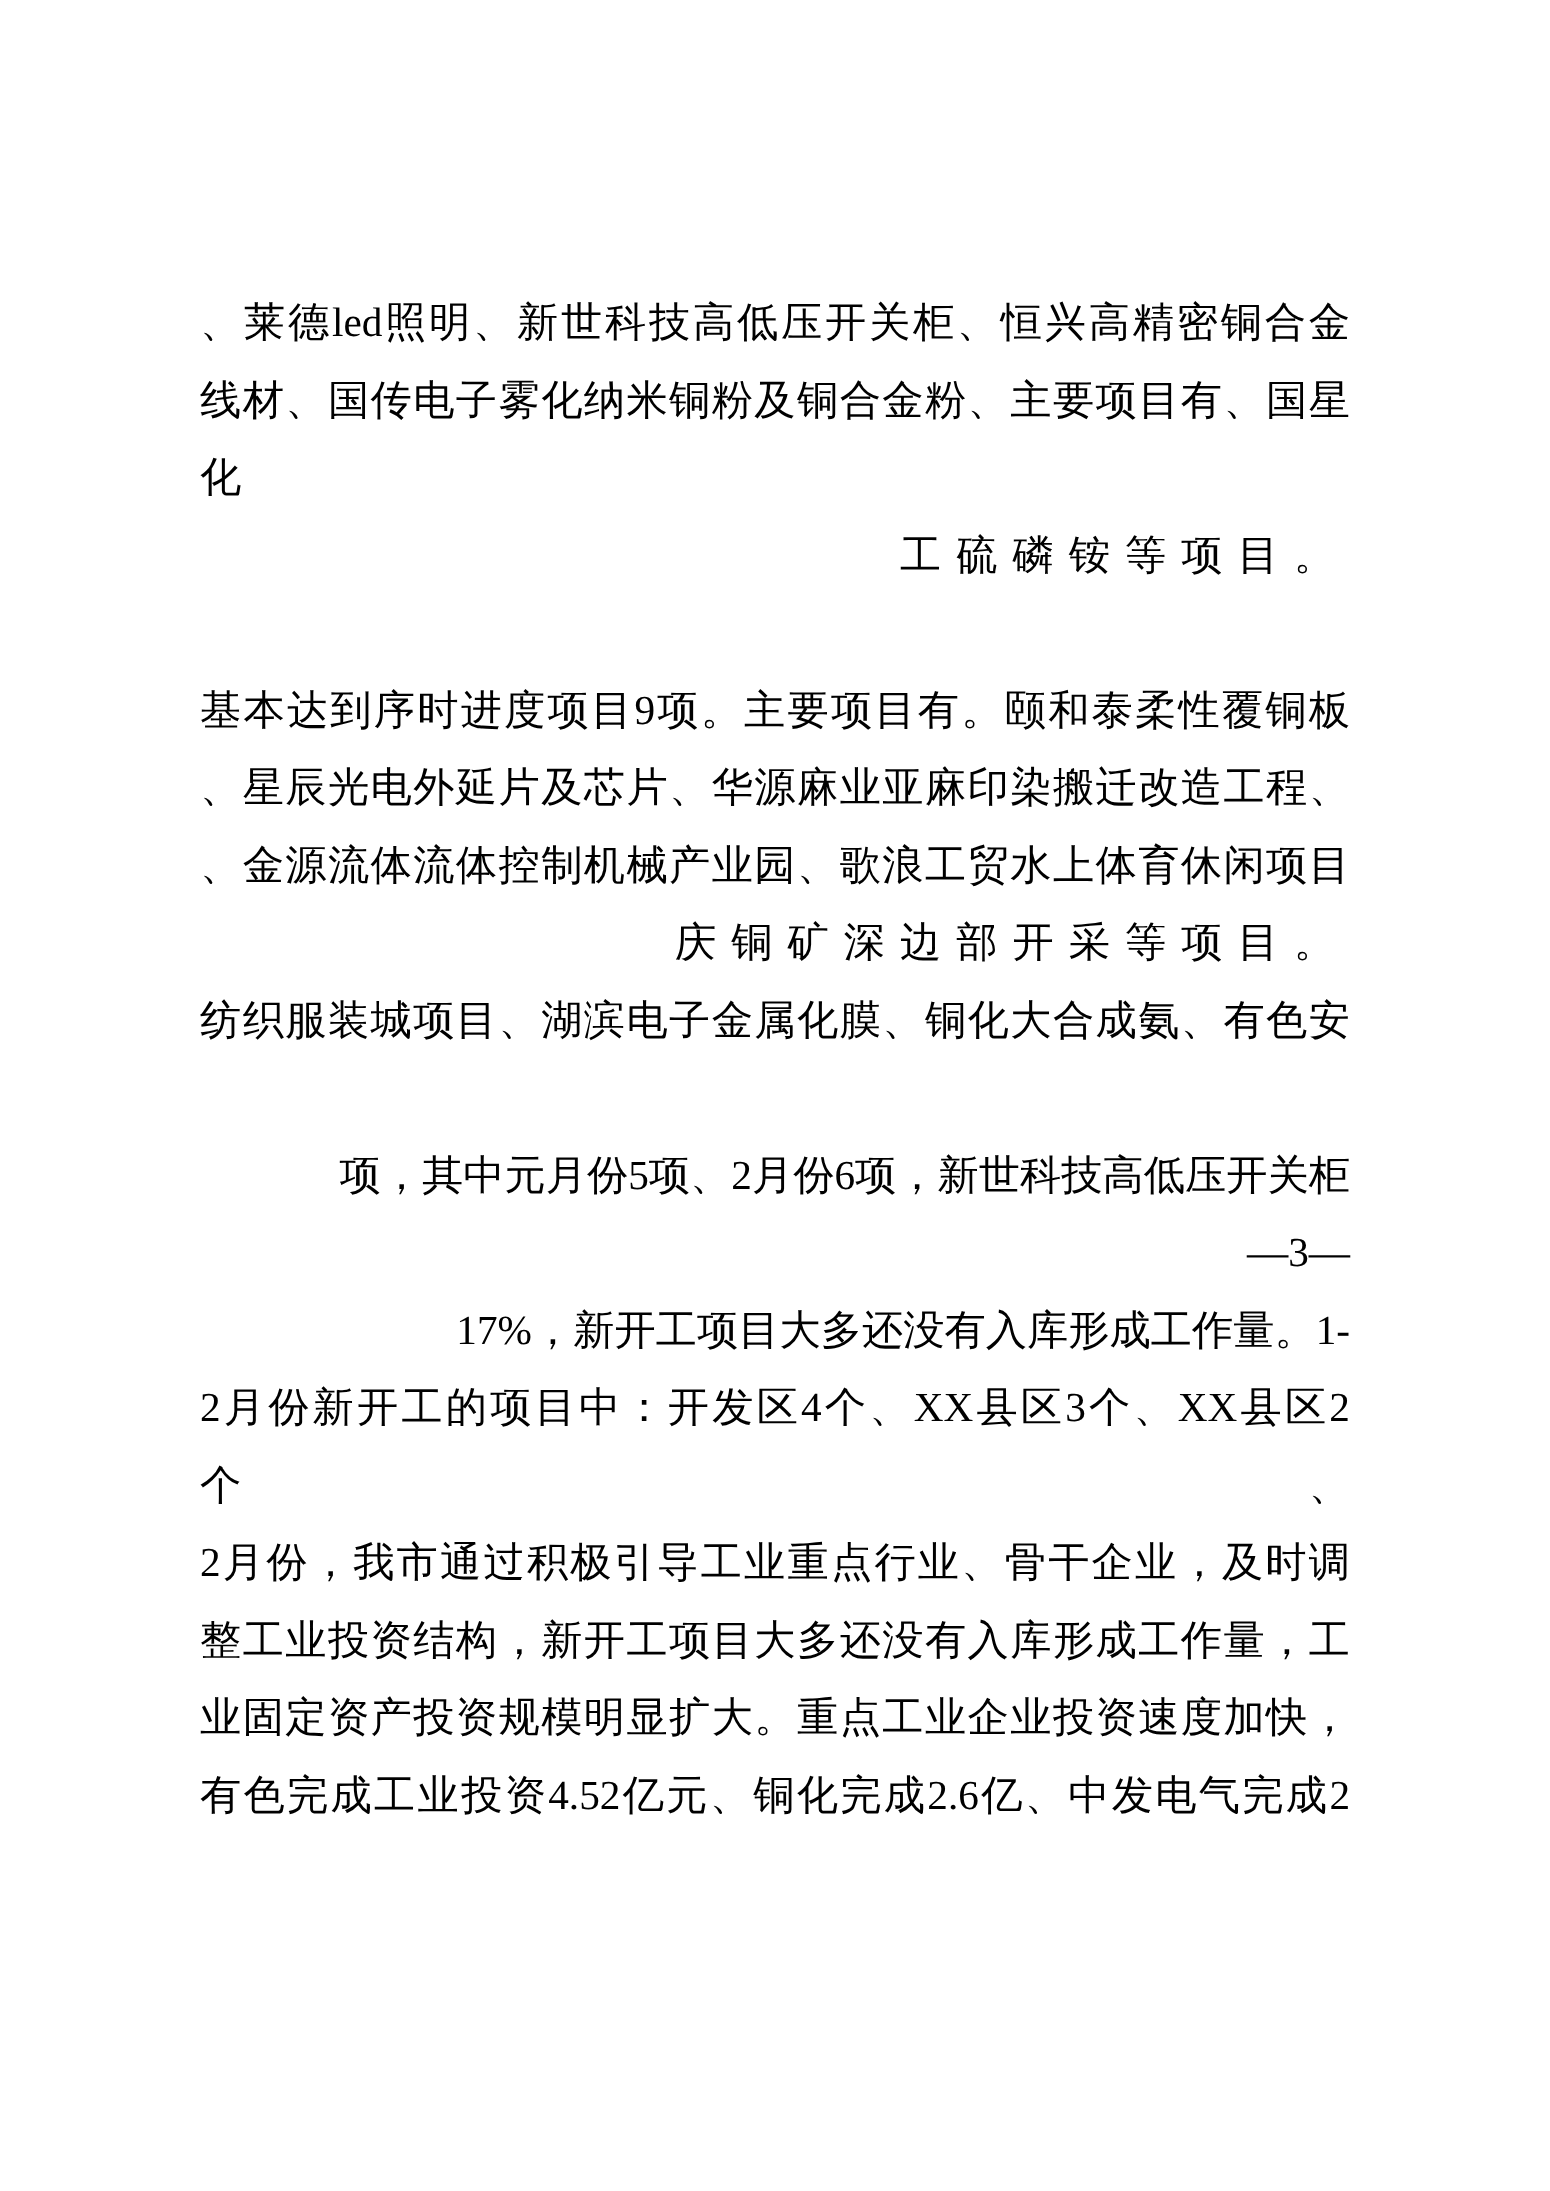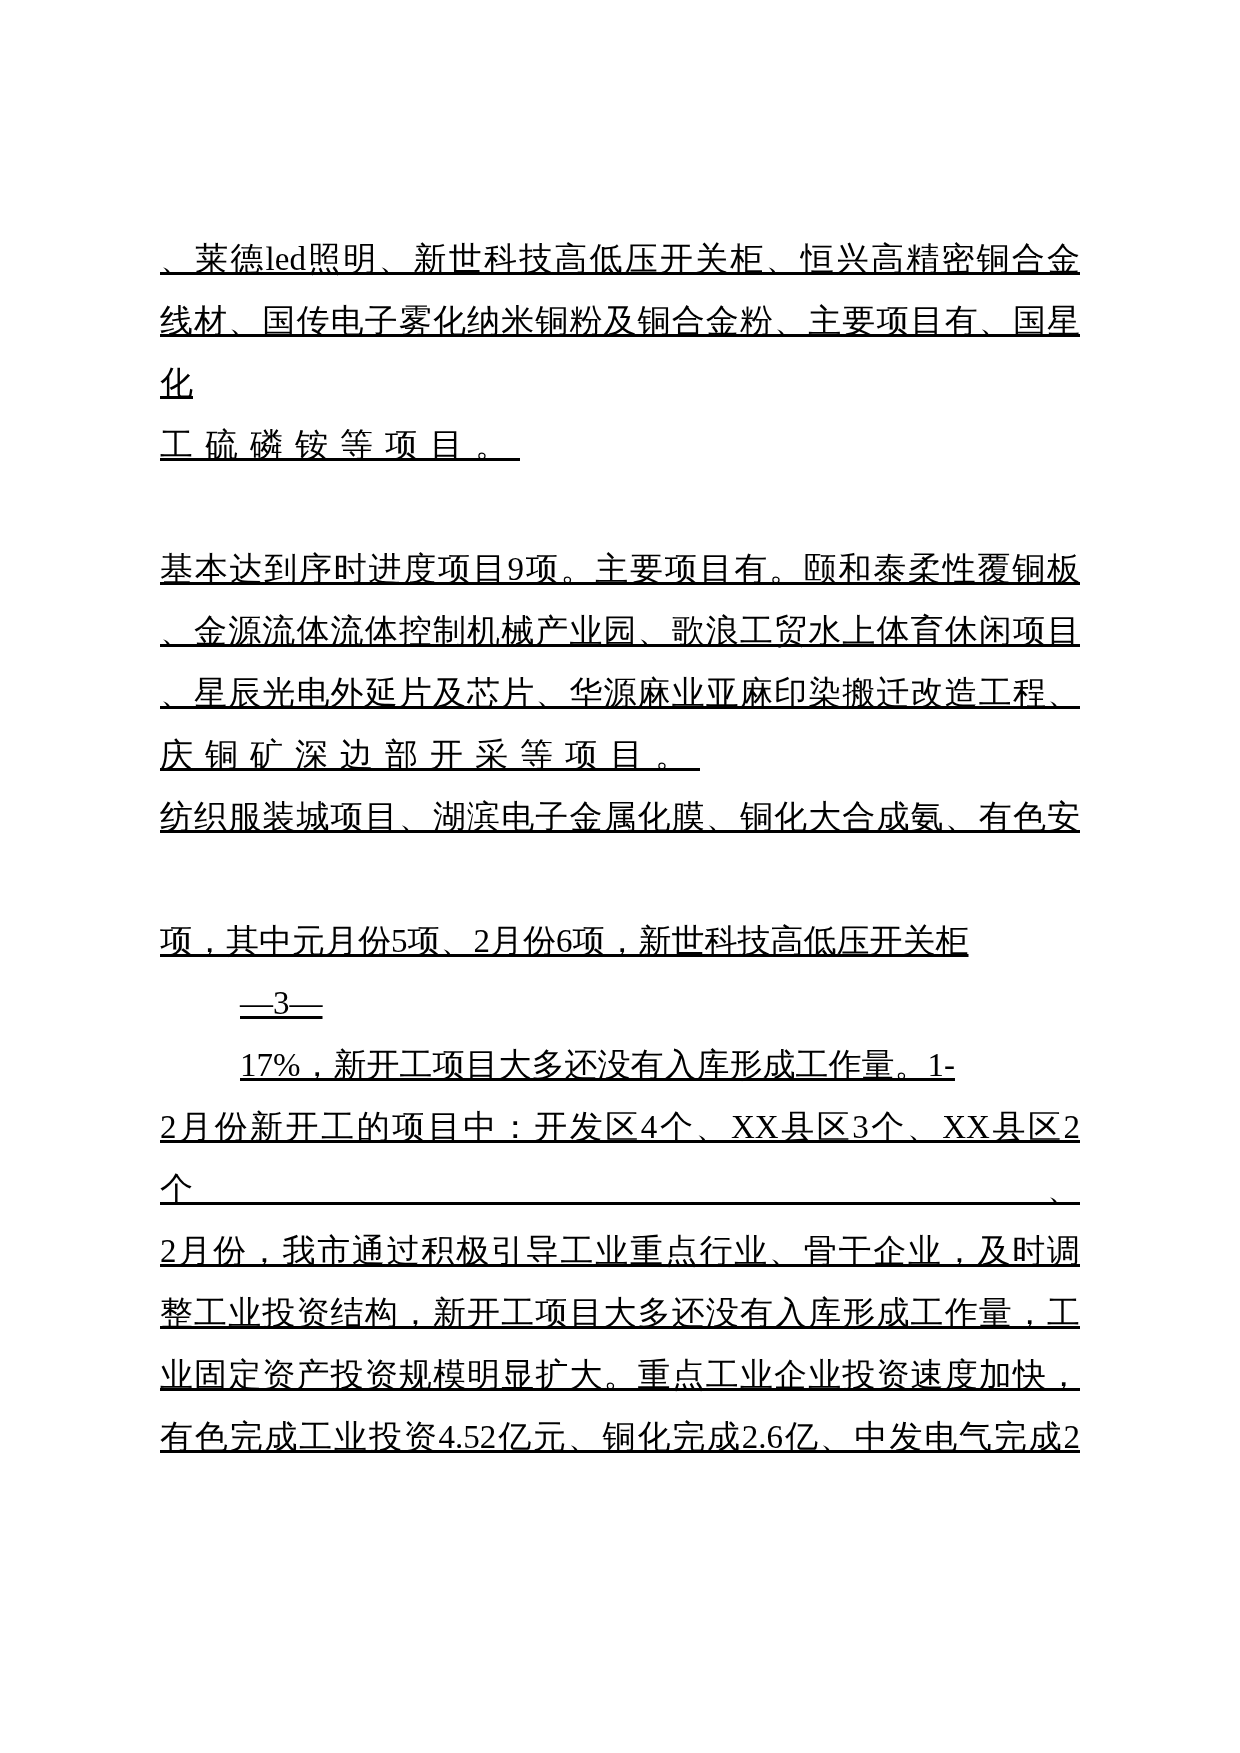--- a/index.html
+++ b/index.html
@@ -16,30 +16,29 @@
     font-family: "Liberation Serif", "DejaVu Serif", serif;
     color: #000000;
   }
   .text-block {
     position: absolute;
     left: 160px;
     top: 228px;
     width: 920px;
     font-size: 33px;
     line-height: 62px;
-    text-decoration: underline;
   }
   .para {
     margin: 0 0 62px 0;
   }
   .para:last-child {
     margin-bottom: 0;
   }
   .line {
-    text-align: left;
+    text-align: right;
     white-space: normal;
   }
   
   .line.stretch {
     text-align: justify;
     text-align-last: justify;
   }
   
   .line.spread {
     letter-spacing: 12px;
@@ -56,22 +55,22 @@
   <div class="text-block">
 
     <div class="para">
       <div class="line stretch">、莱德led照明、新世科技高低压开关柜、恒兴高精密铜合金</div>
       <div class="line stretch">线材、国传电子雾化纳米铜粉及铜合金粉、主要项目有、国星化</div>
       <div class="line spread">工硫磷铵等项目。</div>
     </div>
 
     <div class="para">
       <div class="line stretch">基本达到序时进度项目9项。主要项目有。颐和泰柔性覆铜板</div>
+      <div class="line stretch">、星辰光电外延片及芯片、华源麻业亚麻印染搬迁改造工程、</div>
       <div class="line stretch">、金源流体流体控制机械产业园、歌浪工贸水上体育休闲项目</div>
-      <div class="line stretch">、星辰光电外延片及芯片、华源麻业亚麻印染搬迁改造工程、</div>
       <div class="line spread">庆铜矿深边部开采等项目。</div>
       <div class="line stretch">纺织服装城项目、湖滨电子金属化膜、铜化大合成氨、有色安</div>
     </div>
 
     <div class="para">
       <div class="line">项，其中元月份5项、2月份6项，新世科技高低压开关柜</div>
       <div class="line indent">—3—</div>
       <div class="line indent">17%，新开工项目大多还没有入库形成工作量。1-</div>
       <div class="line stretch">2月份新开工的项目中：开发区4个、XX县区3个、XX县区2个、</div>
       <div class="line stretch">2月份，我市通过积极引导工业重点行业、骨干企业，及时调</div>

